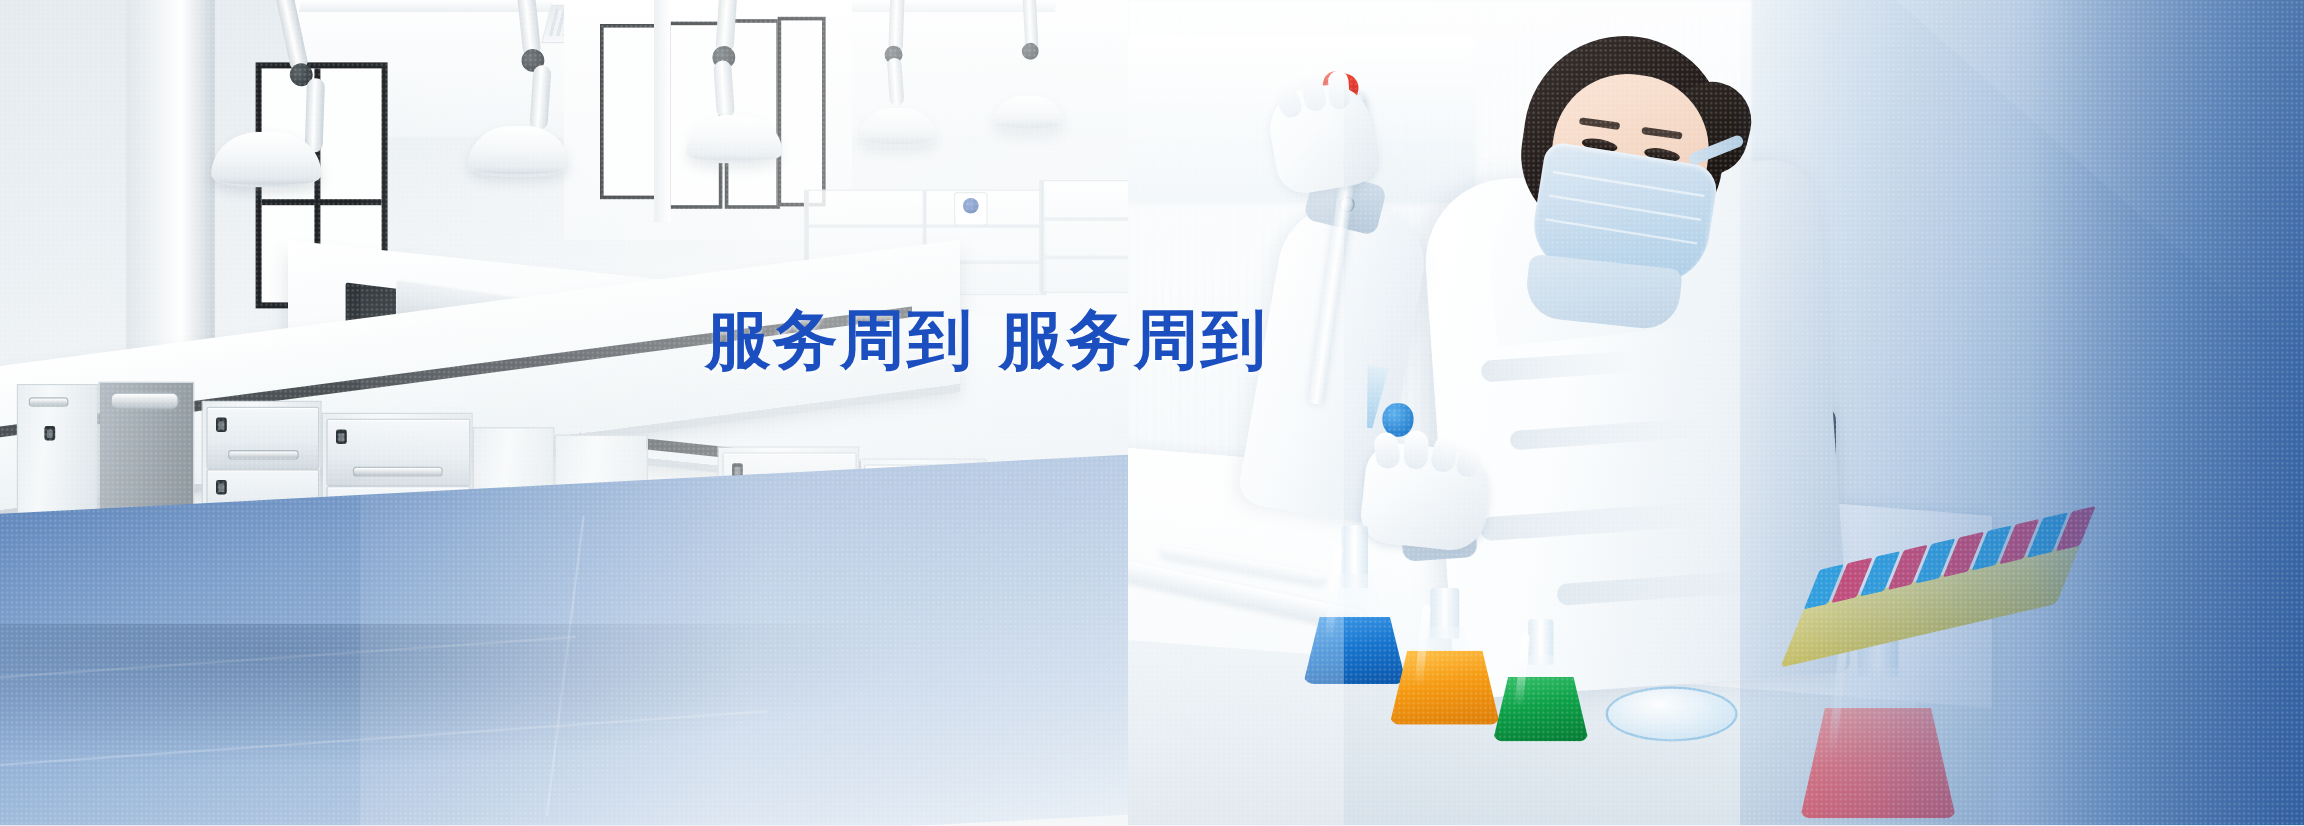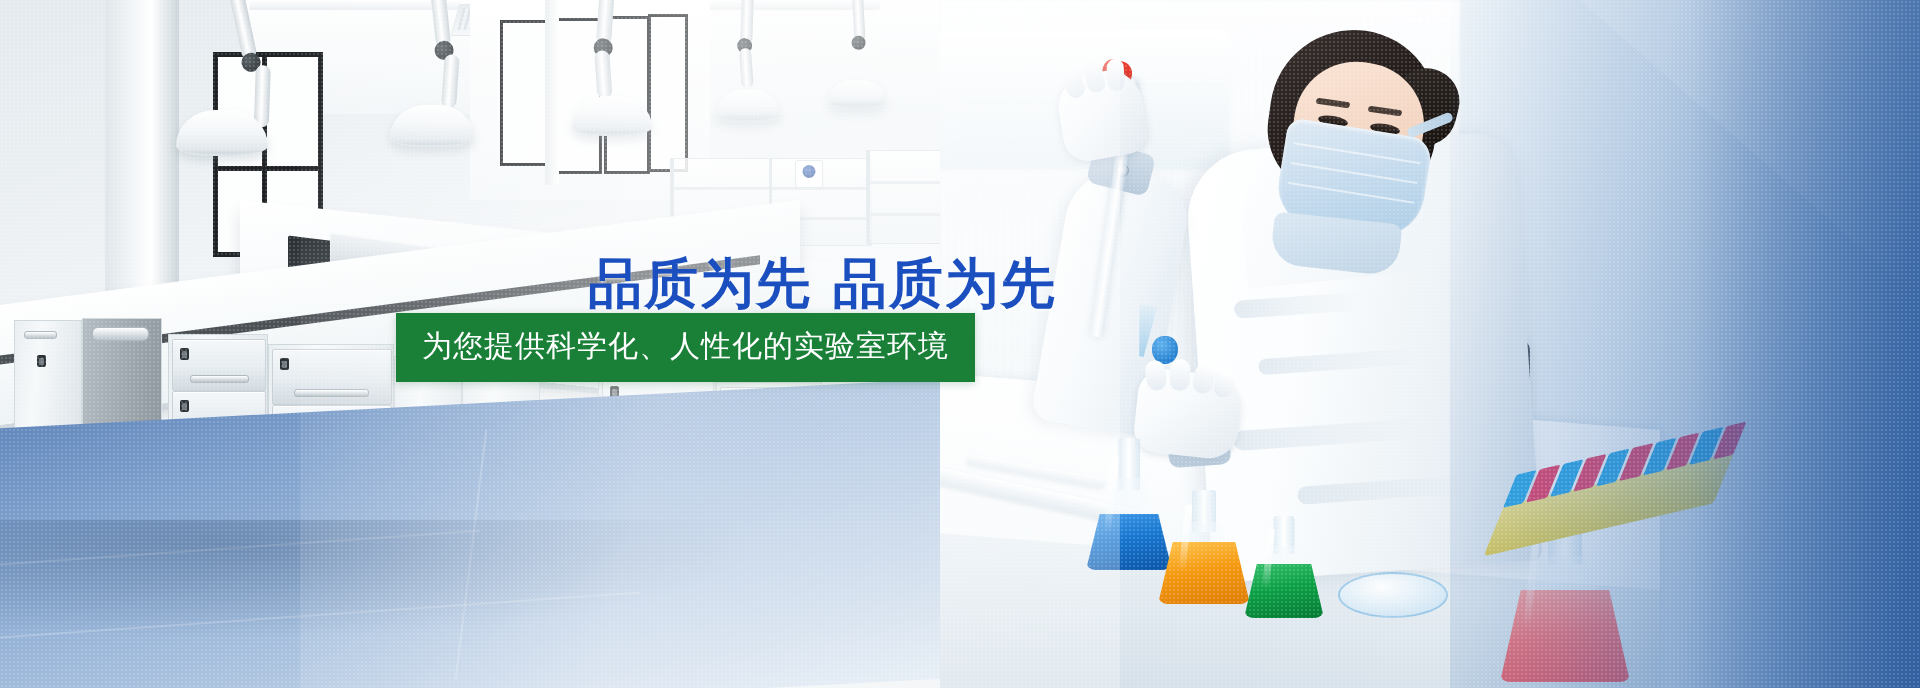--- a/index.html
+++ b/index.html
@@ -766,21 +766,18 @@
       <div class="diag-facet"></div>
     </div>
 
     <div class="veil"></div>
     <div class="dots"></div>
   </div>
 
   <div class="text-layer">
 
 
-    <div class="headline">品质为先 品质为先</div>
-
-    <div class="greenbar">
-      <span>为您提供科学化、人性化的实验室环境</span>
-    </div>
+    <div class="headline">服务周到 服务周到</div>
+
 
   </div>
 
 </div>
 
 </body></html>

